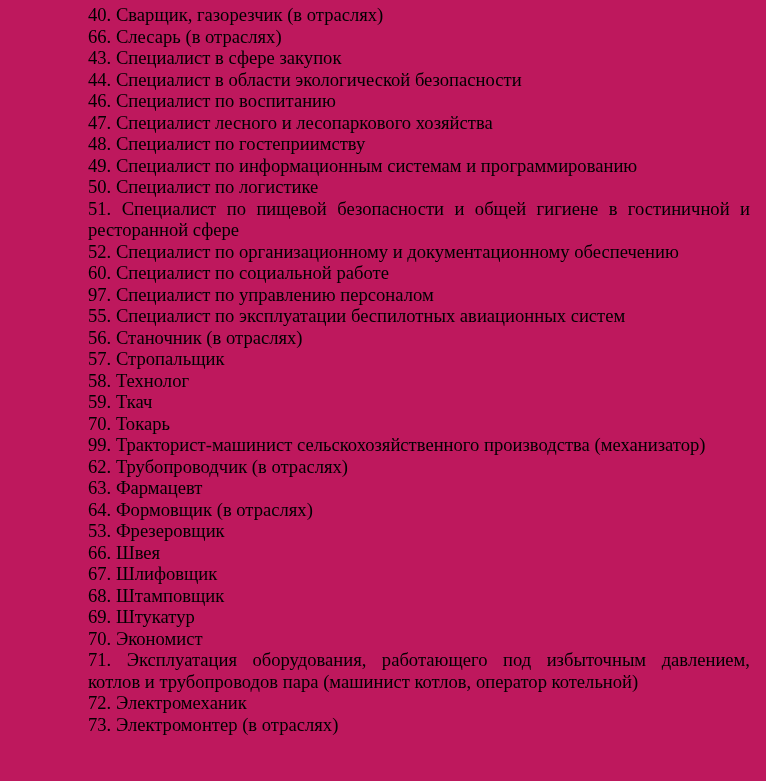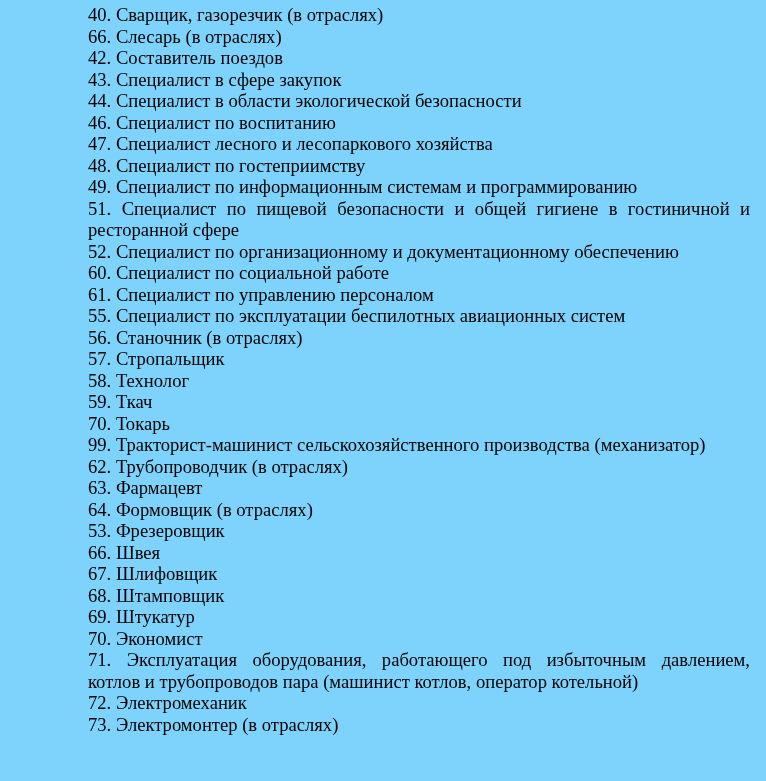--- a/index.html
+++ b/index.html
@@ -5,21 +5,21 @@
   html, body {
     margin: 0;
     padding: 0;
     background: #ffffff;
   }
   .page {
     box-sizing: border-box;
     width: 766px;
     height: 781px;
     overflow: hidden;
-    background: #7dd3fc;
+    background: #be185d;
     padding: 4px 16px 0 88px;
     font-family: "Liberation Serif", serif;
     font-size: 18.6px;
     line-height: 21.5px;
     color: #000000;
   }
   .doc-line {
     text-align: left;
   }
   
@@ -31,32 +31,32 @@
     
   }
 </style>
 </head>
 <body>
 
 <div class="page">
   <div id="occupations-list">
       <div class="doc-line"><span class="item-number">40.</span> Сварщик, газорезчик (в отраслях)</div>
       <div class="doc-line"><span class="item-number">66.</span> Слесарь (в отраслях)</div>
-      <div class="doc-line"><span class="item-number">42.</span> Составитель поездов</div>
       <div class="doc-line"><span class="item-number">43.</span> Специалист в сфере закупок</div>
       <div class="doc-line"><span class="item-number">44.</span> Специалист в области экологической безопасности</div>
       <div class="doc-line"><span class="item-number">46.</span> Специалист по воспитанию</div>
       <div class="doc-line"><span class="item-number">47.</span> Специалист лесного и лесопаркового хозяйства</div>
       <div class="doc-line"><span class="item-number">48.</span> Специалист по гостеприимству</div>
       <div class="doc-line"><span class="item-number">49.</span> Специалист по информационным системам и программированию</div>
+      <div class="doc-line"><span class="item-number">50.</span> Специалист по логистике</div>
       <div class="doc-line stretch"><span class="item-number">51.</span> Специалист по пищевой безопасности и общей гигиене в гостиничной и</div>
       <div class="doc-line">ресторанной сфере</div>
       <div class="doc-line"><span class="item-number">52.</span> Специалист по организационному и документационному обеспечению</div>
       <div class="doc-line"><span class="item-number">60.</span> Специалист по социальной работе</div>
-      <div class="doc-line"><span class="item-number">61.</span> Специалист по управлению персоналом</div>
+      <div class="doc-line"><span class="item-number">97.</span> Специалист по управлению персоналом</div>
       <div class="doc-line"><span class="item-number">55.</span> Специалист по эксплуатации беспилотных авиационных систем</div>
       <div class="doc-line"><span class="item-number">56.</span> Станочник (в отраслях)</div>
       <div class="doc-line"><span class="item-number">57.</span> Стропальщик</div>
       <div class="doc-line"><span class="item-number">58.</span> Технолог</div>
       <div class="doc-line"><span class="item-number">59.</span> Ткач</div>
       <div class="doc-line"><span class="item-number">70.</span> Токарь</div>
       <div class="doc-line"><span class="item-number">99.</span> Тракторист-машинист сельскохозяйственного производства (механизатор)</div>
       <div class="doc-line"><span class="item-number">62.</span> Трубопроводчик (в отраслях)</div>
       <div class="doc-line"><span class="item-number">63.</span> Фармацевт</div>
       <div class="doc-line"><span class="item-number">64.</span> Формовщик (в отраслях)</div>

